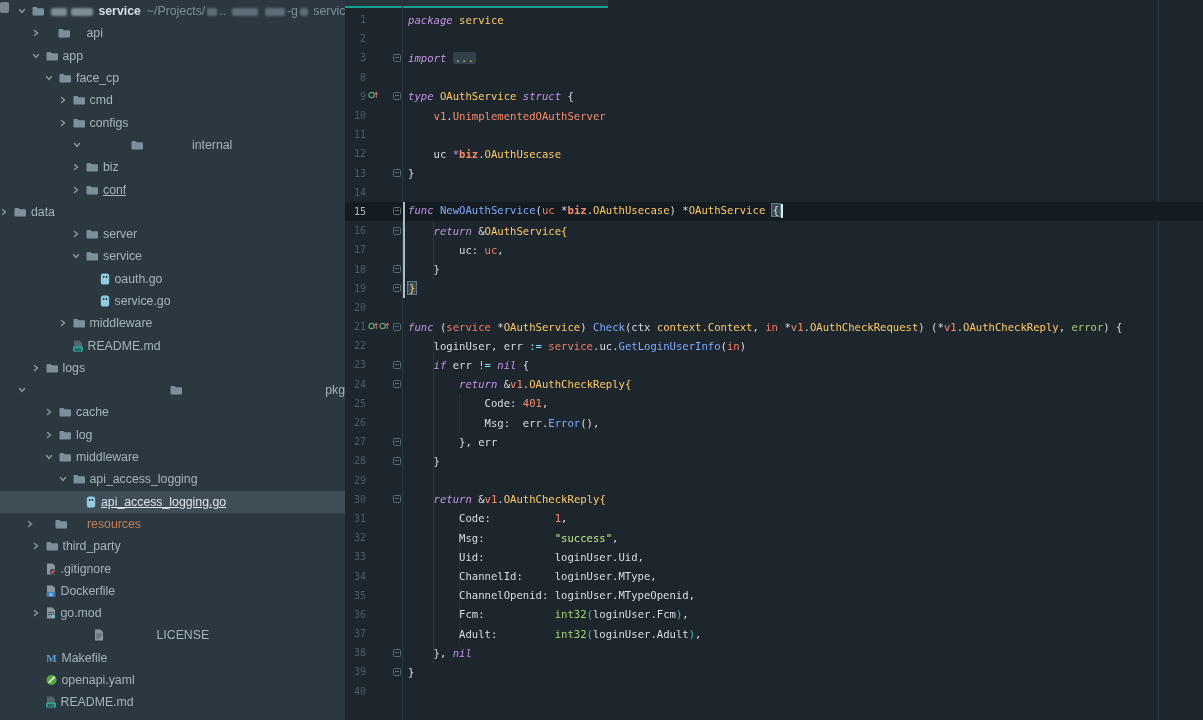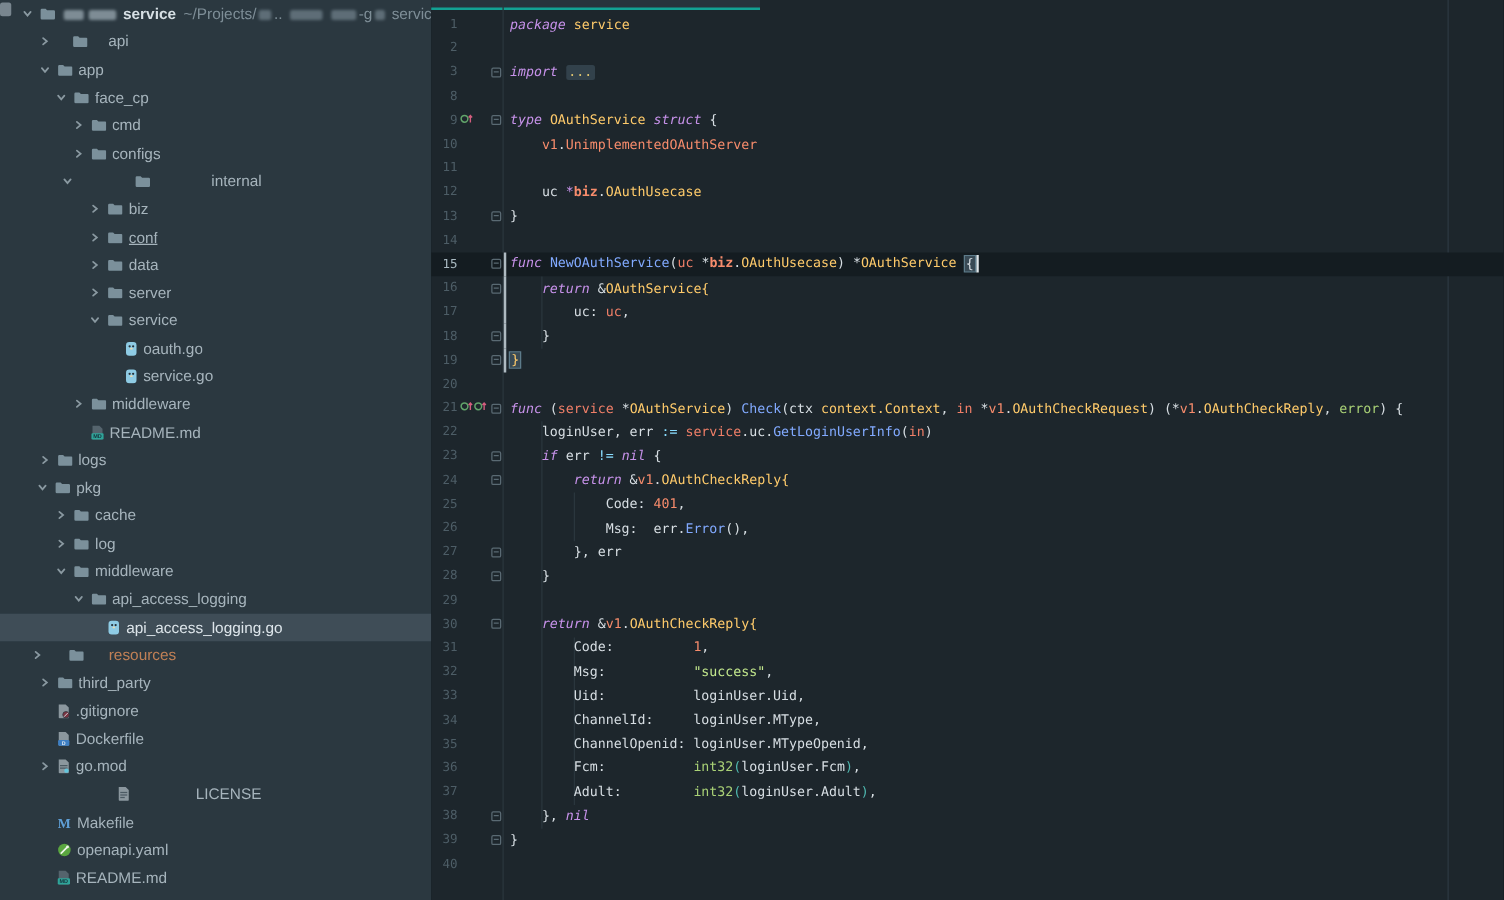--- a/index.html
+++ b/index.html
@@ -3,21 +3,21 @@
 <meta charset="utf-8">
 <style>
   html,body{margin:0;padding:0;background:#10181d;}
   #app{position:relative;width:1203px;height:720px;overflow:hidden;
        font-family:"Liberation Sans",sans-serif;-webkit-font-smoothing:antialiased;}
 
   
   #tree{position:absolute;left:0;top:0;width:345px;height:720px;background:var(--tree-bg);}
   .trow{position:relative;height:22.3px;display:flex;align-items:center;white-space:nowrap;
         font-size:12.3px;color:var(--tree-text);}
-  .trow.selected{background:var(--tree-selected);color:#dde5ea;}
+  .trow.selected{background:var(--tree-selected);color:#dde5ea;text-decoration:underline;}
   .trow.excluded{color:var(--tree-excluded);}
   .trow .chev{display:inline-flex;width:8px;height:8px;flex:none;}
   .trow .chev.exp{transform:rotate(90deg);}
   .trow .ticon{display:inline-flex;flex:none;margin:0 5px 0 6px;}
   .tlabel{overflow:hidden;text-overflow:ellipsis;}
   #root-row{font-size:12.3px;}
   #root-row .rname{font-weight:bold;color:var(--tree-root-text);margin-right:6px;}
   #root-row .rpath{color:var(--tree-path);}
   .censor{display:inline-block;height:8px;border-radius:2px;background:#93a2ab;
           filter:blur(1.3px);opacity:.8;vertical-align:middle;margin:0 2px;}
@@ -145,21 +145,21 @@
               <path d="M2.5 1.5 L5.5 4 L2.5 6.5" stroke="#8a99a1" stroke-width="1.4" fill="none" stroke-linecap="round"></path>
             </svg>
           </span>
           <span class="ticon">
             <svg width="12" height="10">
               <path d="M0.5 2 q0 -1 1 -1 h3 l1.2 1.2 h5.3 q1 0 1 1 v5.3 q0 1 -1 1 h-9.5 q-1 0 -1 -1 z" fill="#7b909b"></path>
             </svg>
           </span>
           <span class="tlabel">configs</span>
         </div>
-        <div class="trow" style="padding-left: 50px; gap: 44px;">
+        <div class="trow" style="padding-left: 73px; gap: 44px;">
           <span class="chev exp">
             <svg width="8" height="8">
               <path d="M2.5 1.5 L5.5 4 L2.5 6.5" stroke="#8a99a1" stroke-width="1.4" fill="none" stroke-linecap="round"></path>
             </svg>
           </span>
           <span class="ticon">
             <svg width="12" height="10">
               <path d="M0.5 2 q0 -1 1 -1 h3 l1.2 1.2 h5.3 q1 0 1 1 v5.3 q0 1 -1 1 h-9.5 q-1 0 -1 -1 z" fill="#7b909b"></path>
             </svg>
           </span>
@@ -184,21 +184,21 @@
               <path d="M2.5 1.5 L5.5 4 L2.5 6.5" stroke="#8a99a1" stroke-width="1.4" fill="none" stroke-linecap="round"></path>
             </svg>
           </span>
           <span class="ticon">
             <svg width="12" height="10">
               <path d="M0.5 2 q0 -1 1 -1 h3 l1.2 1.2 h5.3 q1 0 1 1 v5.3 q0 1 -1 1 h-9.5 q-1 0 -1 -1 z" fill="#7b909b"></path>
             </svg>
           </span>
           <span class="tlabel">conf</span>
         </div>
-        <div class="trow" style="padding-left: 72px;">
+        <div class="trow" style="">
           <span class="chev">
             <svg width="8" height="8">
               <path d="M2.5 1.5 L5.5 4 L2.5 6.5" stroke="#8a99a1" stroke-width="1.4" fill="none" stroke-linecap="round"></path>
             </svg>
           </span>
           <span class="ticon">
             <svg width="12" height="10">
               <path d="M0.5 2 q0 -1 1 -1 h3 l1.2 1.2 h5.3 q1 0 1 1 v5.3 q0 1 -1 1 h-9.5 q-1 0 -1 -1 z" fill="#7b909b"></path>
             </svg>
           </span>
@@ -284,21 +284,21 @@
               <path d="M2.5 1.5 L5.5 4 L2.5 6.5" stroke="#8a99a1" stroke-width="1.4" fill="none" stroke-linecap="round"></path>
             </svg>
           </span>
           <span class="ticon">
             <svg width="12" height="10">
               <path d="M0.5 2 q0 -1 1 -1 h3 l1.2 1.2 h5.3 q1 0 1 1 v5.3 q0 1 -1 1 h-9.5 q-1 0 -1 -1 z" fill="#7b909b"></path>
             </svg>
           </span>
           <span class="tlabel">logs</span>
         </div>
-        <div class="trow" style="padding-left: 30px;">
+        <div class="trow" style="padding-left: 18px; justify-content: space-between;">
           <span class="chev exp">
             <svg width="8" height="8">
               <path d="M2.5 1.5 L5.5 4 L2.5 6.5" stroke="#8a99a1" stroke-width="1.4" fill="none" stroke-linecap="round"></path>
             </svg>
           </span>
           <span class="ticon">
             <svg width="12" height="10">
               <path d="M0.5 2 q0 -1 1 -1 h3 l1.2 1.2 h5.3 q1 0 1 1 v5.3 q0 1 -1 1 h-9.5 q-1 0 -1 -1 z" fill="#7b909b"></path>
             </svg>
           </span>

